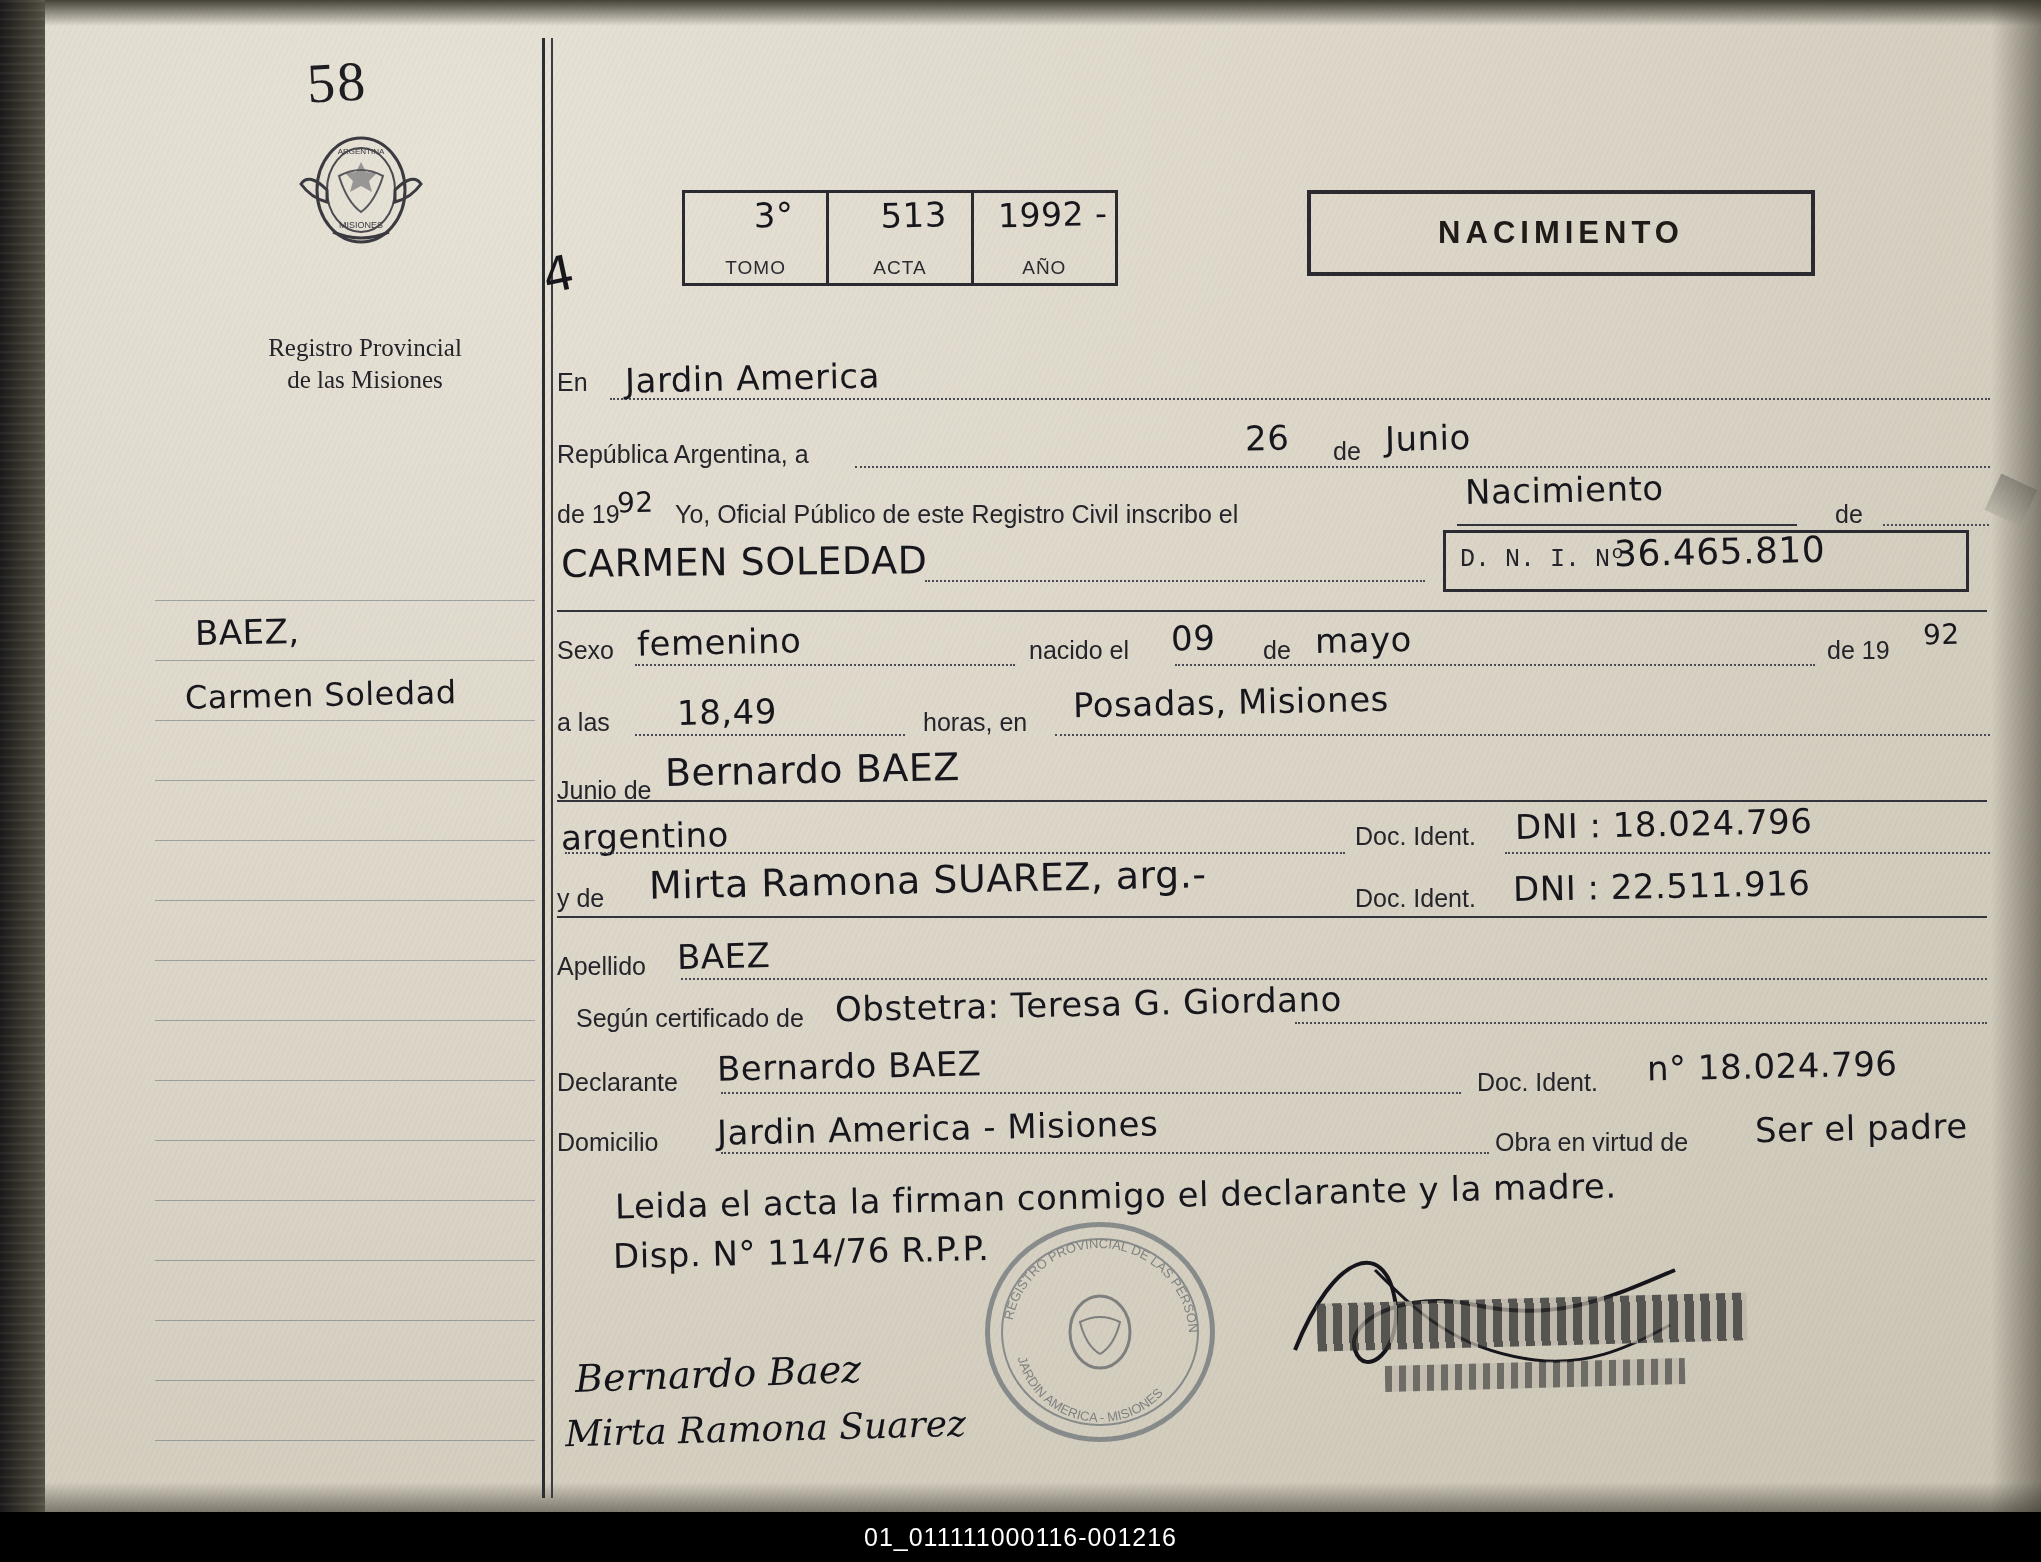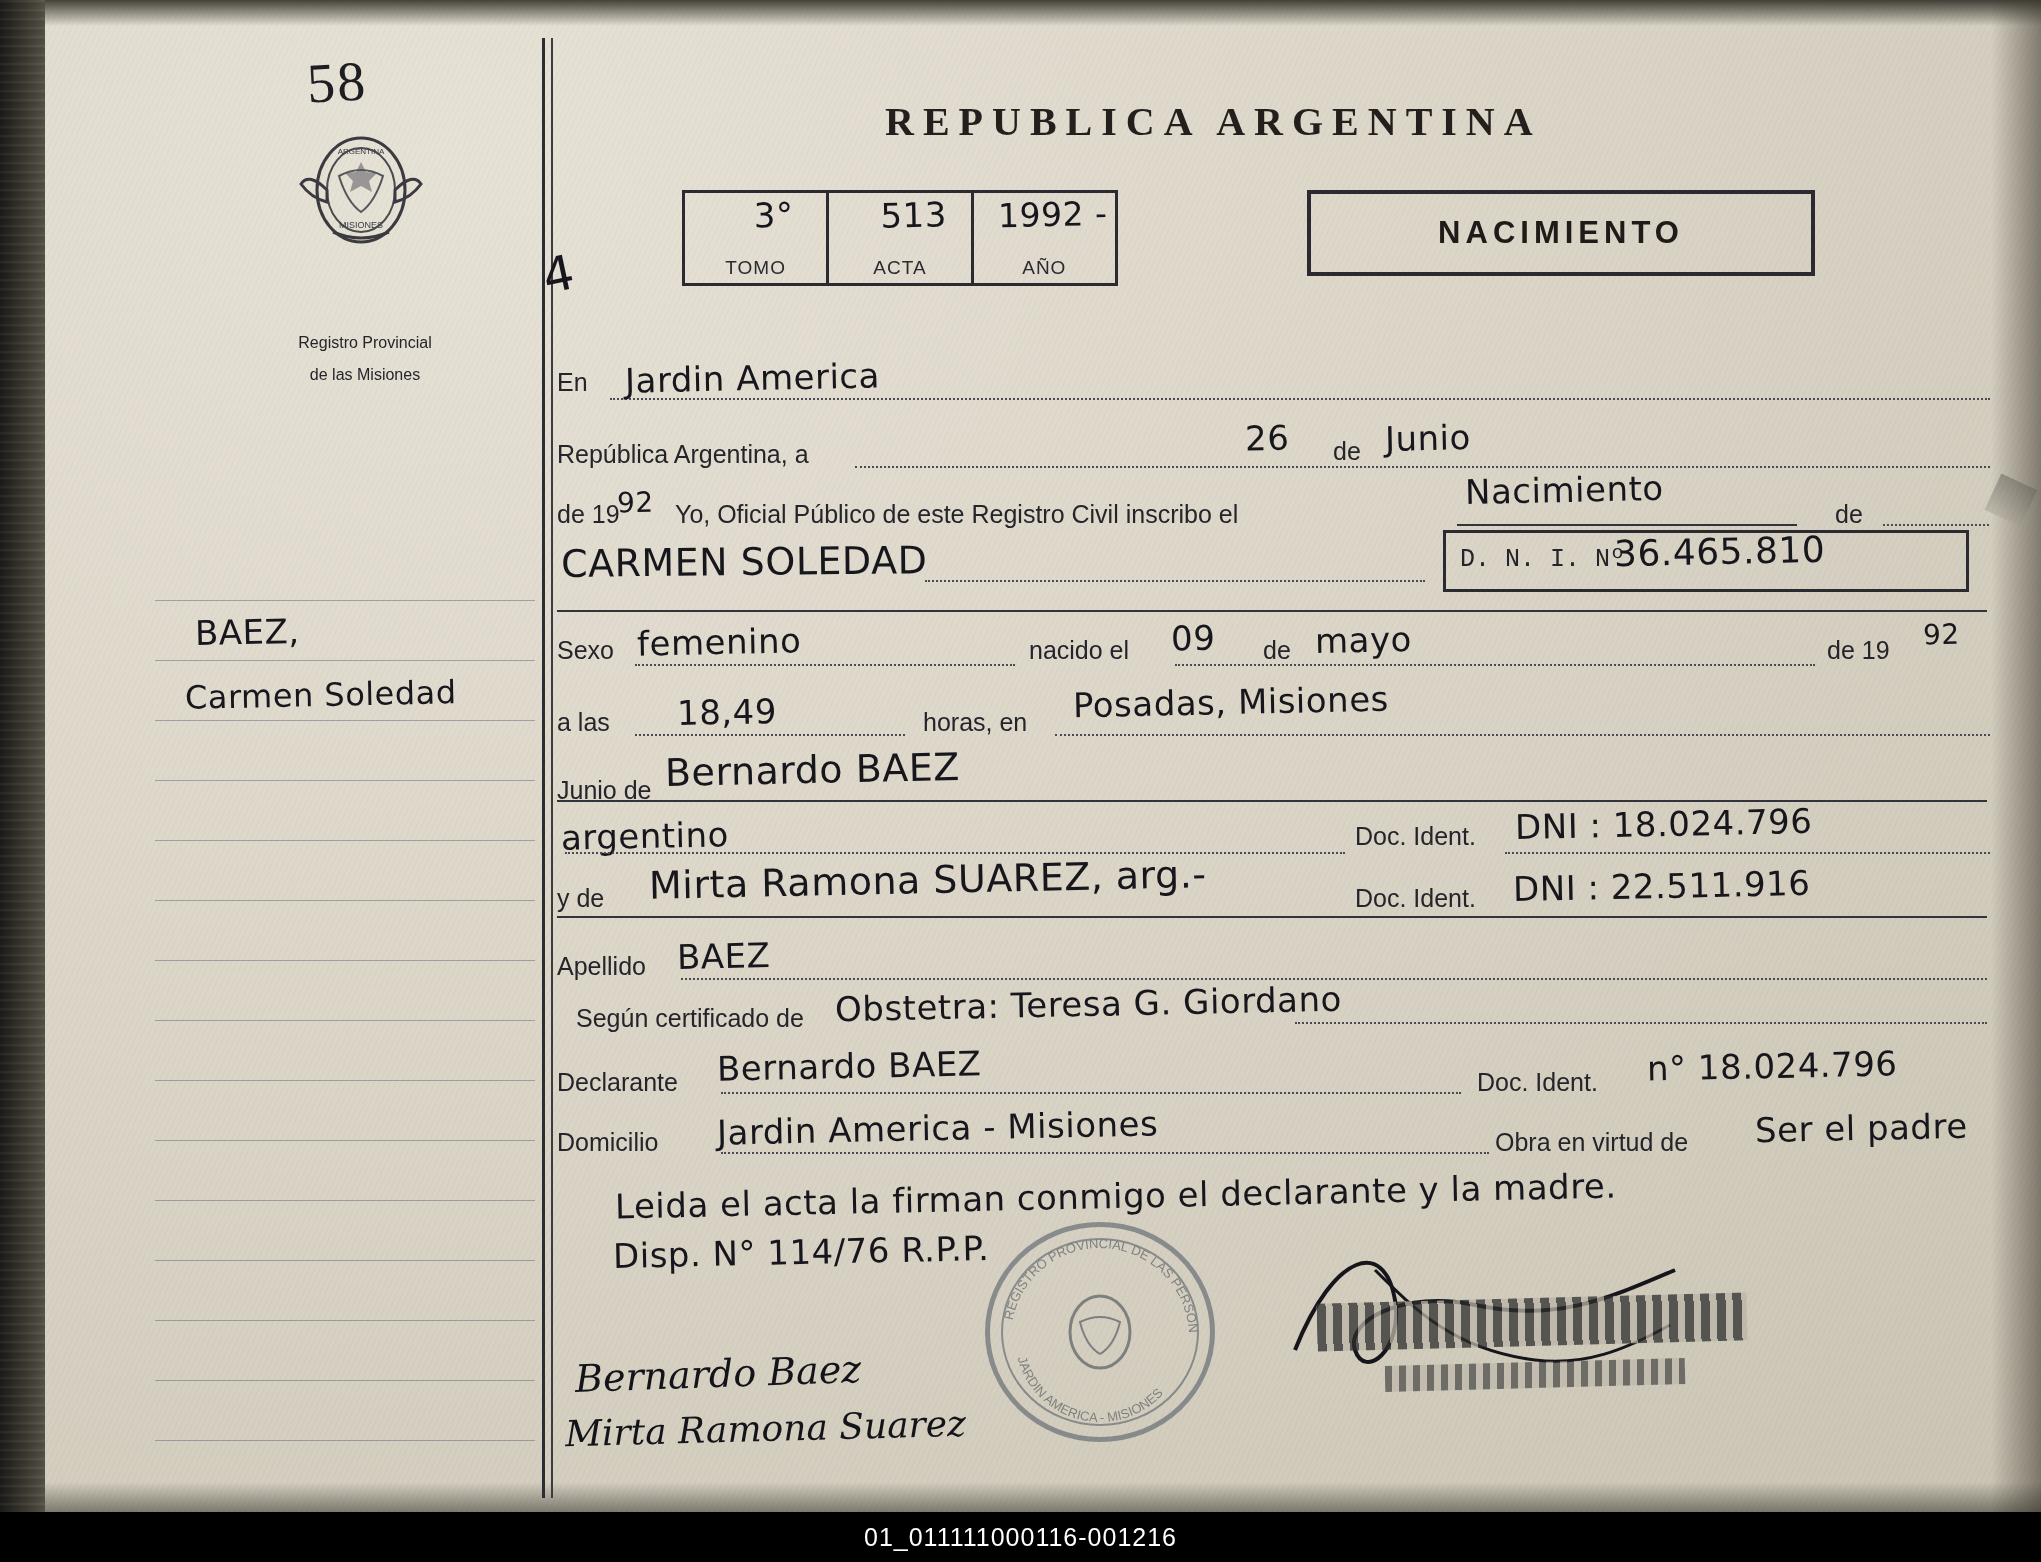--- a/index.html
+++ b/index.html
@@ -102,23 +102,23 @@
   .crest {
     position:absolute;
     left: 246px; top: 128px;
     width: 140px; height: 130px;
   }
   .crest svg { display:block; }
   .registro-line {
     position:absolute;
     left: 180px; width: 280px;
     text-align:center;
-    font-size: 16px;
+    font-size: 25px;
     color:#24242a;
-    font-family:Liberation Sans, sans-serif;
+    font-family:Liberation Serif, serif;
   }
   
   .title {
     position:absolute;
     left: 840px; top: 98px;
     font-family:"Liberation Serif", serif;
     font-weight: bold;
     font-size: 40px;
     letter-spacing: 9px;
     color:#241f1c;
@@ -328,21 +328,20 @@
     </div>
     <div class="registro-line" style="top: 334px;">Registro Provincial</div>
     <div class="registro-line" style="top: 366px;">de las Misiones</div>
 
     <div class="margin-note hw" style="left:150px; top:612px; font-size:34px;">BAEZ,</div>
     <div class="margin-note hw" style="left:140px; top:676px; font-size:32px;">Carmen Soledad</div>
 
     <div class="vrule"></div>
     <div class="vrule2"></div>
 
-    <div class="title">REPUBLICA ARGENTINA</div>
 
     <div class="tbox">
       <div class="cell">
         <div class="hand hw" style="position:absolute; left:18px; top:2px; font-size:34px;">3°</div>
         <div class="cap">TOMO</div>
       </div>
       <div class="cell">
         <div class="hand hw" style="position:absolute; left:14px; top:2px; font-size:34px;">513</div>
         <div class="cap">ACTA</div>
       </div>

